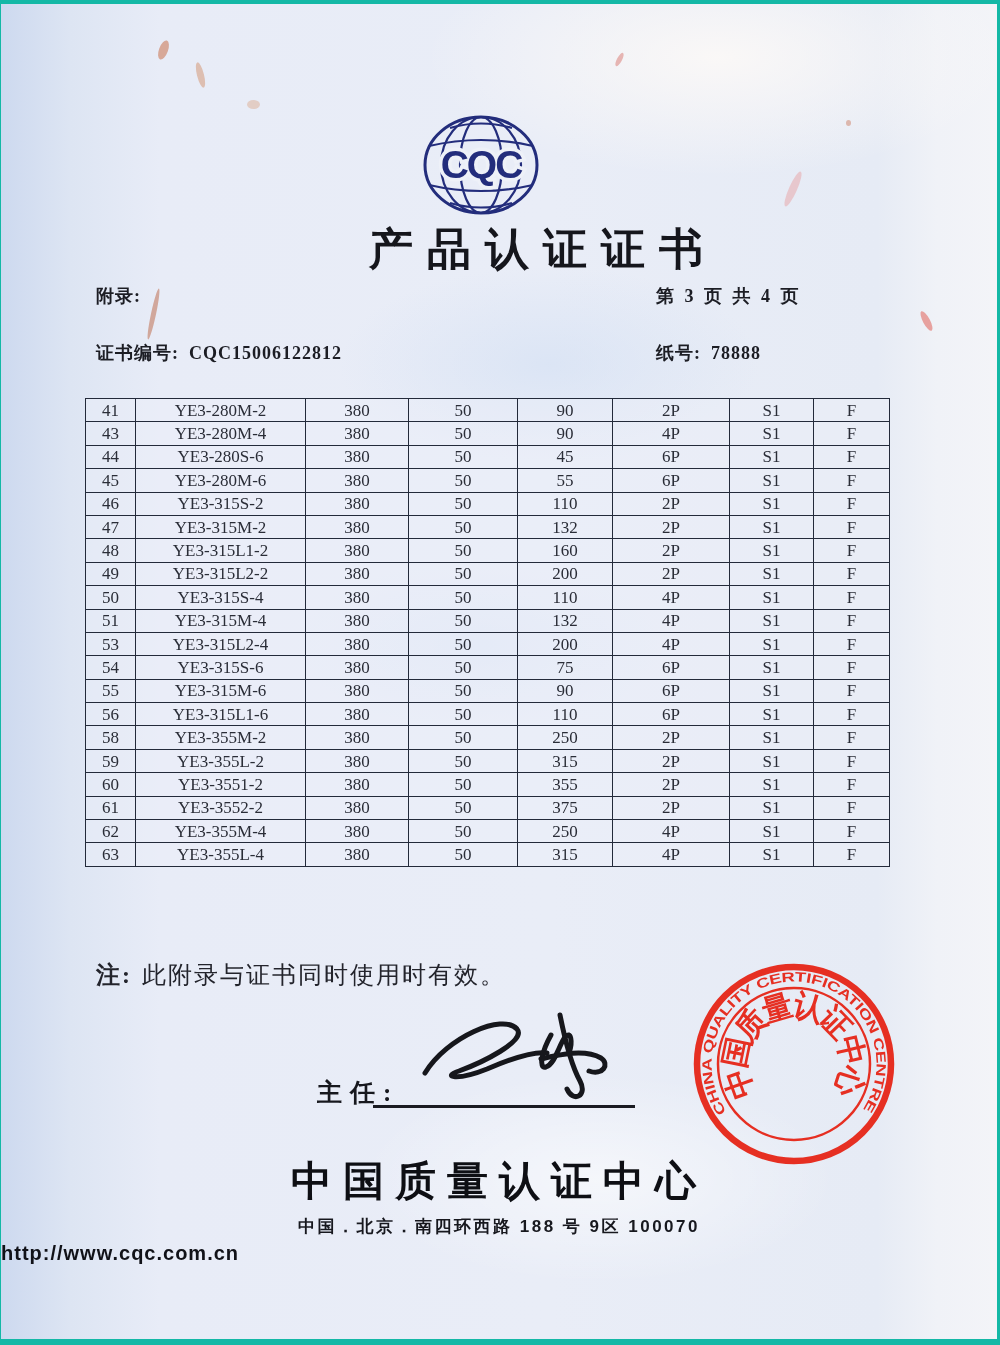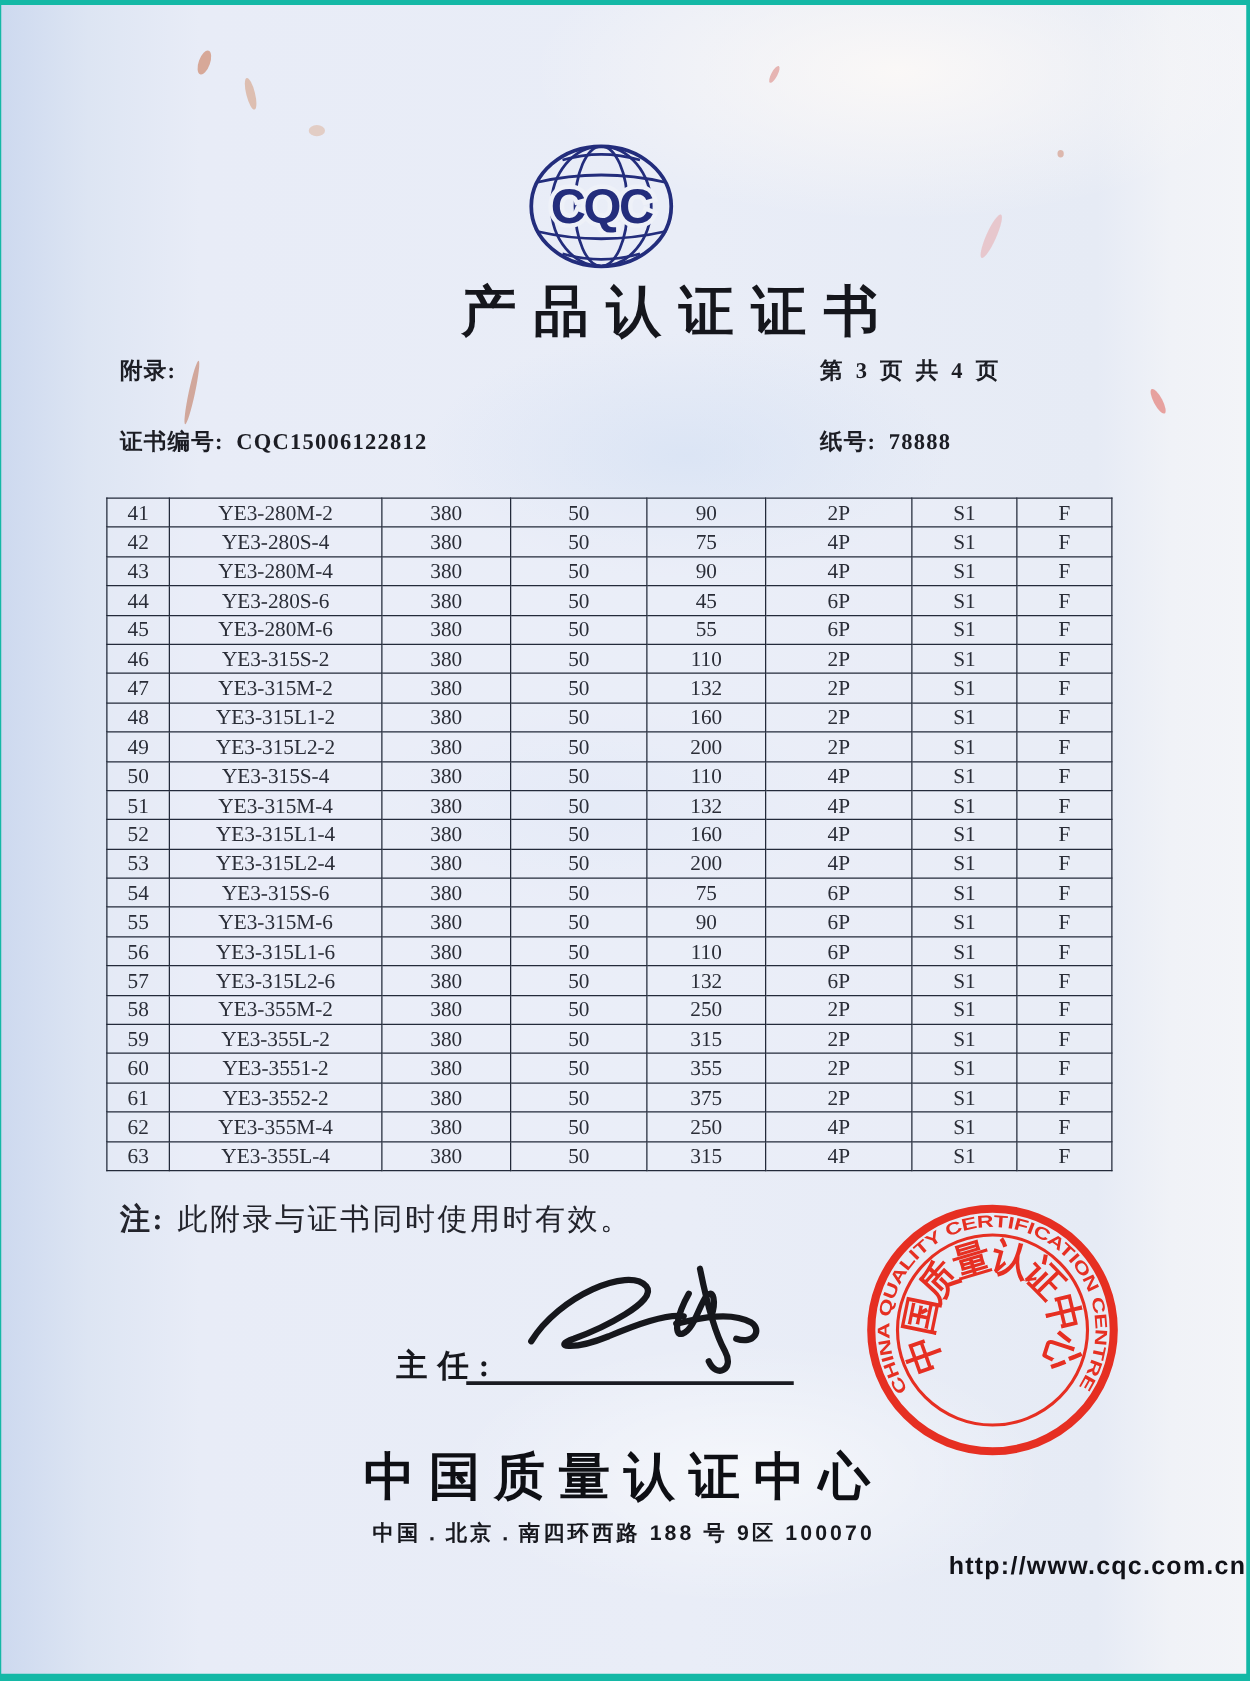--- a/index.html
+++ b/index.html
@@ -57,21 +57,21 @@
     position:absolute;left:0;top:1150px;width:100%;text-align:center;
     font-size:41px;font-weight:bold;color:#0e0f14;letter-spacing:11px;
     font-family:"Liberation Sans","DejaVu Sans",sans-serif;
   }
   .address{
     position:absolute;left:0;top:1211px;width:100%;text-align:center;
     font-size:17px;font-weight:bold;color:#17181e;letter-spacing:2.5px;
     font-family:"Liberation Sans","DejaVu Sans",sans-serif;
   }
   .url{
-    position:absolute;left:0;top:1238px;width:100%;text-align:right;
+    position:absolute;left:0;top:1238px;width:100%;text-align:left;
     font-size:20px;font-weight:bold;color:#111218;letter-spacing:1px;
     font-family:"Liberation Sans","DejaVu Sans",sans-serif;
   }
 </style>
 </head>
 <body>
 
 <div class="frame">
   <div class="paper">
 
@@ -122,30 +122,20 @@
             <td>41</td>
             <td>YE3-280M-2</td>
             <td>380</td>
             <td>50</td>
             <td>90</td>
             <td>2P</td>
             <td>S1</td>
             <td>F</td>
           </tr>
           <tr>
-            <td>42</td>
-            <td>YE3-280S-4</td>
-            <td>380</td>
-            <td>50</td>
-            <td>75</td>
-            <td>4P</td>
-            <td>S1</td>
-            <td>F</td>
-          </tr>
-          <tr>
             <td>43</td>
             <td>YE3-280M-4</td>
             <td>380</td>
             <td>50</td>
             <td>90</td>
             <td>4P</td>
             <td>S1</td>
             <td>F</td>
           </tr>
           <tr>
@@ -222,30 +212,20 @@
             <td>51</td>
             <td>YE3-315M-4</td>
             <td>380</td>
             <td>50</td>
             <td>132</td>
             <td>4P</td>
             <td>S1</td>
             <td>F</td>
           </tr>
           <tr>
-            <td>52</td>
-            <td>YE3-315L1-4</td>
-            <td>380</td>
-            <td>50</td>
-            <td>160</td>
-            <td>4P</td>
-            <td>S1</td>
-            <td>F</td>
-          </tr>
-          <tr>
             <td>53</td>
             <td>YE3-315L2-4</td>
             <td>380</td>
             <td>50</td>
             <td>200</td>
             <td>4P</td>
             <td>S1</td>
             <td>F</td>
           </tr>
           <tr>
@@ -267,30 +247,20 @@
             <td>6P</td>
             <td>S1</td>
             <td>F</td>
           </tr>
           <tr>
             <td>56</td>
             <td>YE3-315L1-6</td>
             <td>380</td>
             <td>50</td>
             <td>110</td>
-            <td>6P</td>
-            <td>S1</td>
-            <td>F</td>
-          </tr>
-          <tr>
-            <td>57</td>
-            <td>YE3-315L2-6</td>
-            <td>380</td>
-            <td>50</td>
-            <td>132</td>
             <td>6P</td>
             <td>S1</td>
             <td>F</td>
           </tr>
           <tr>
             <td>58</td>
             <td>YE3-355M-2</td>
             <td>380</td>
             <td>50</td>
             <td>250</td>

